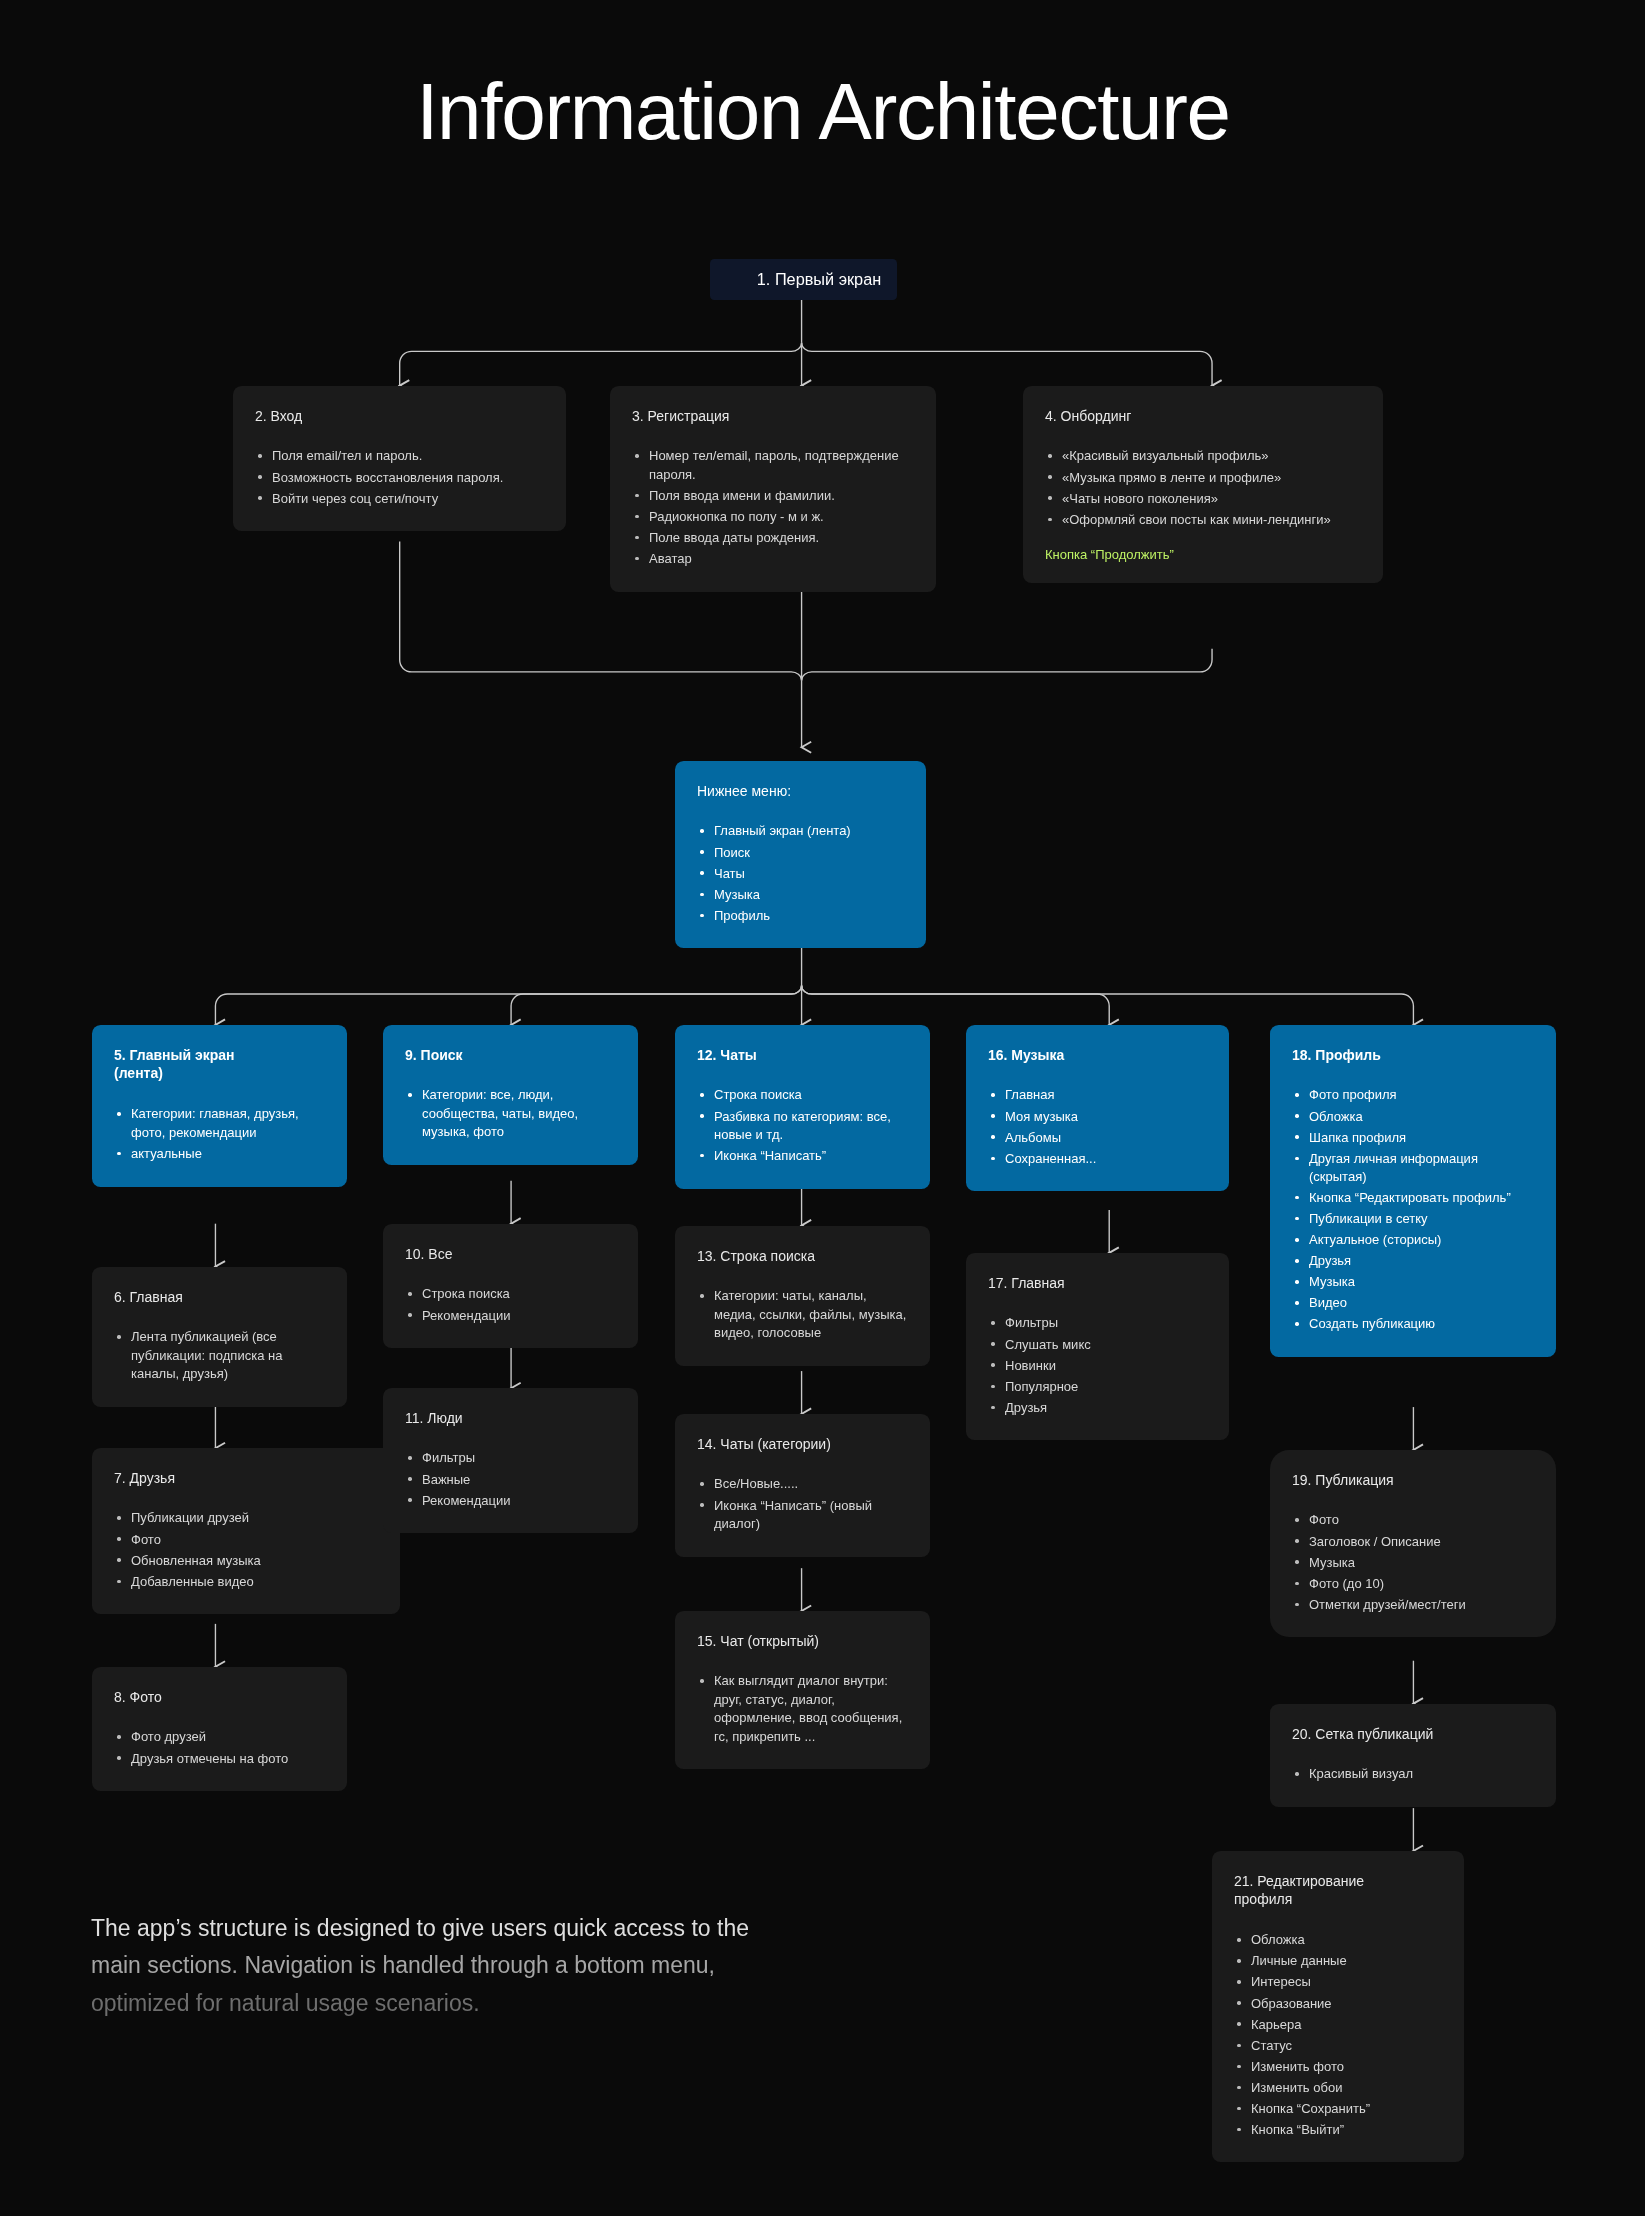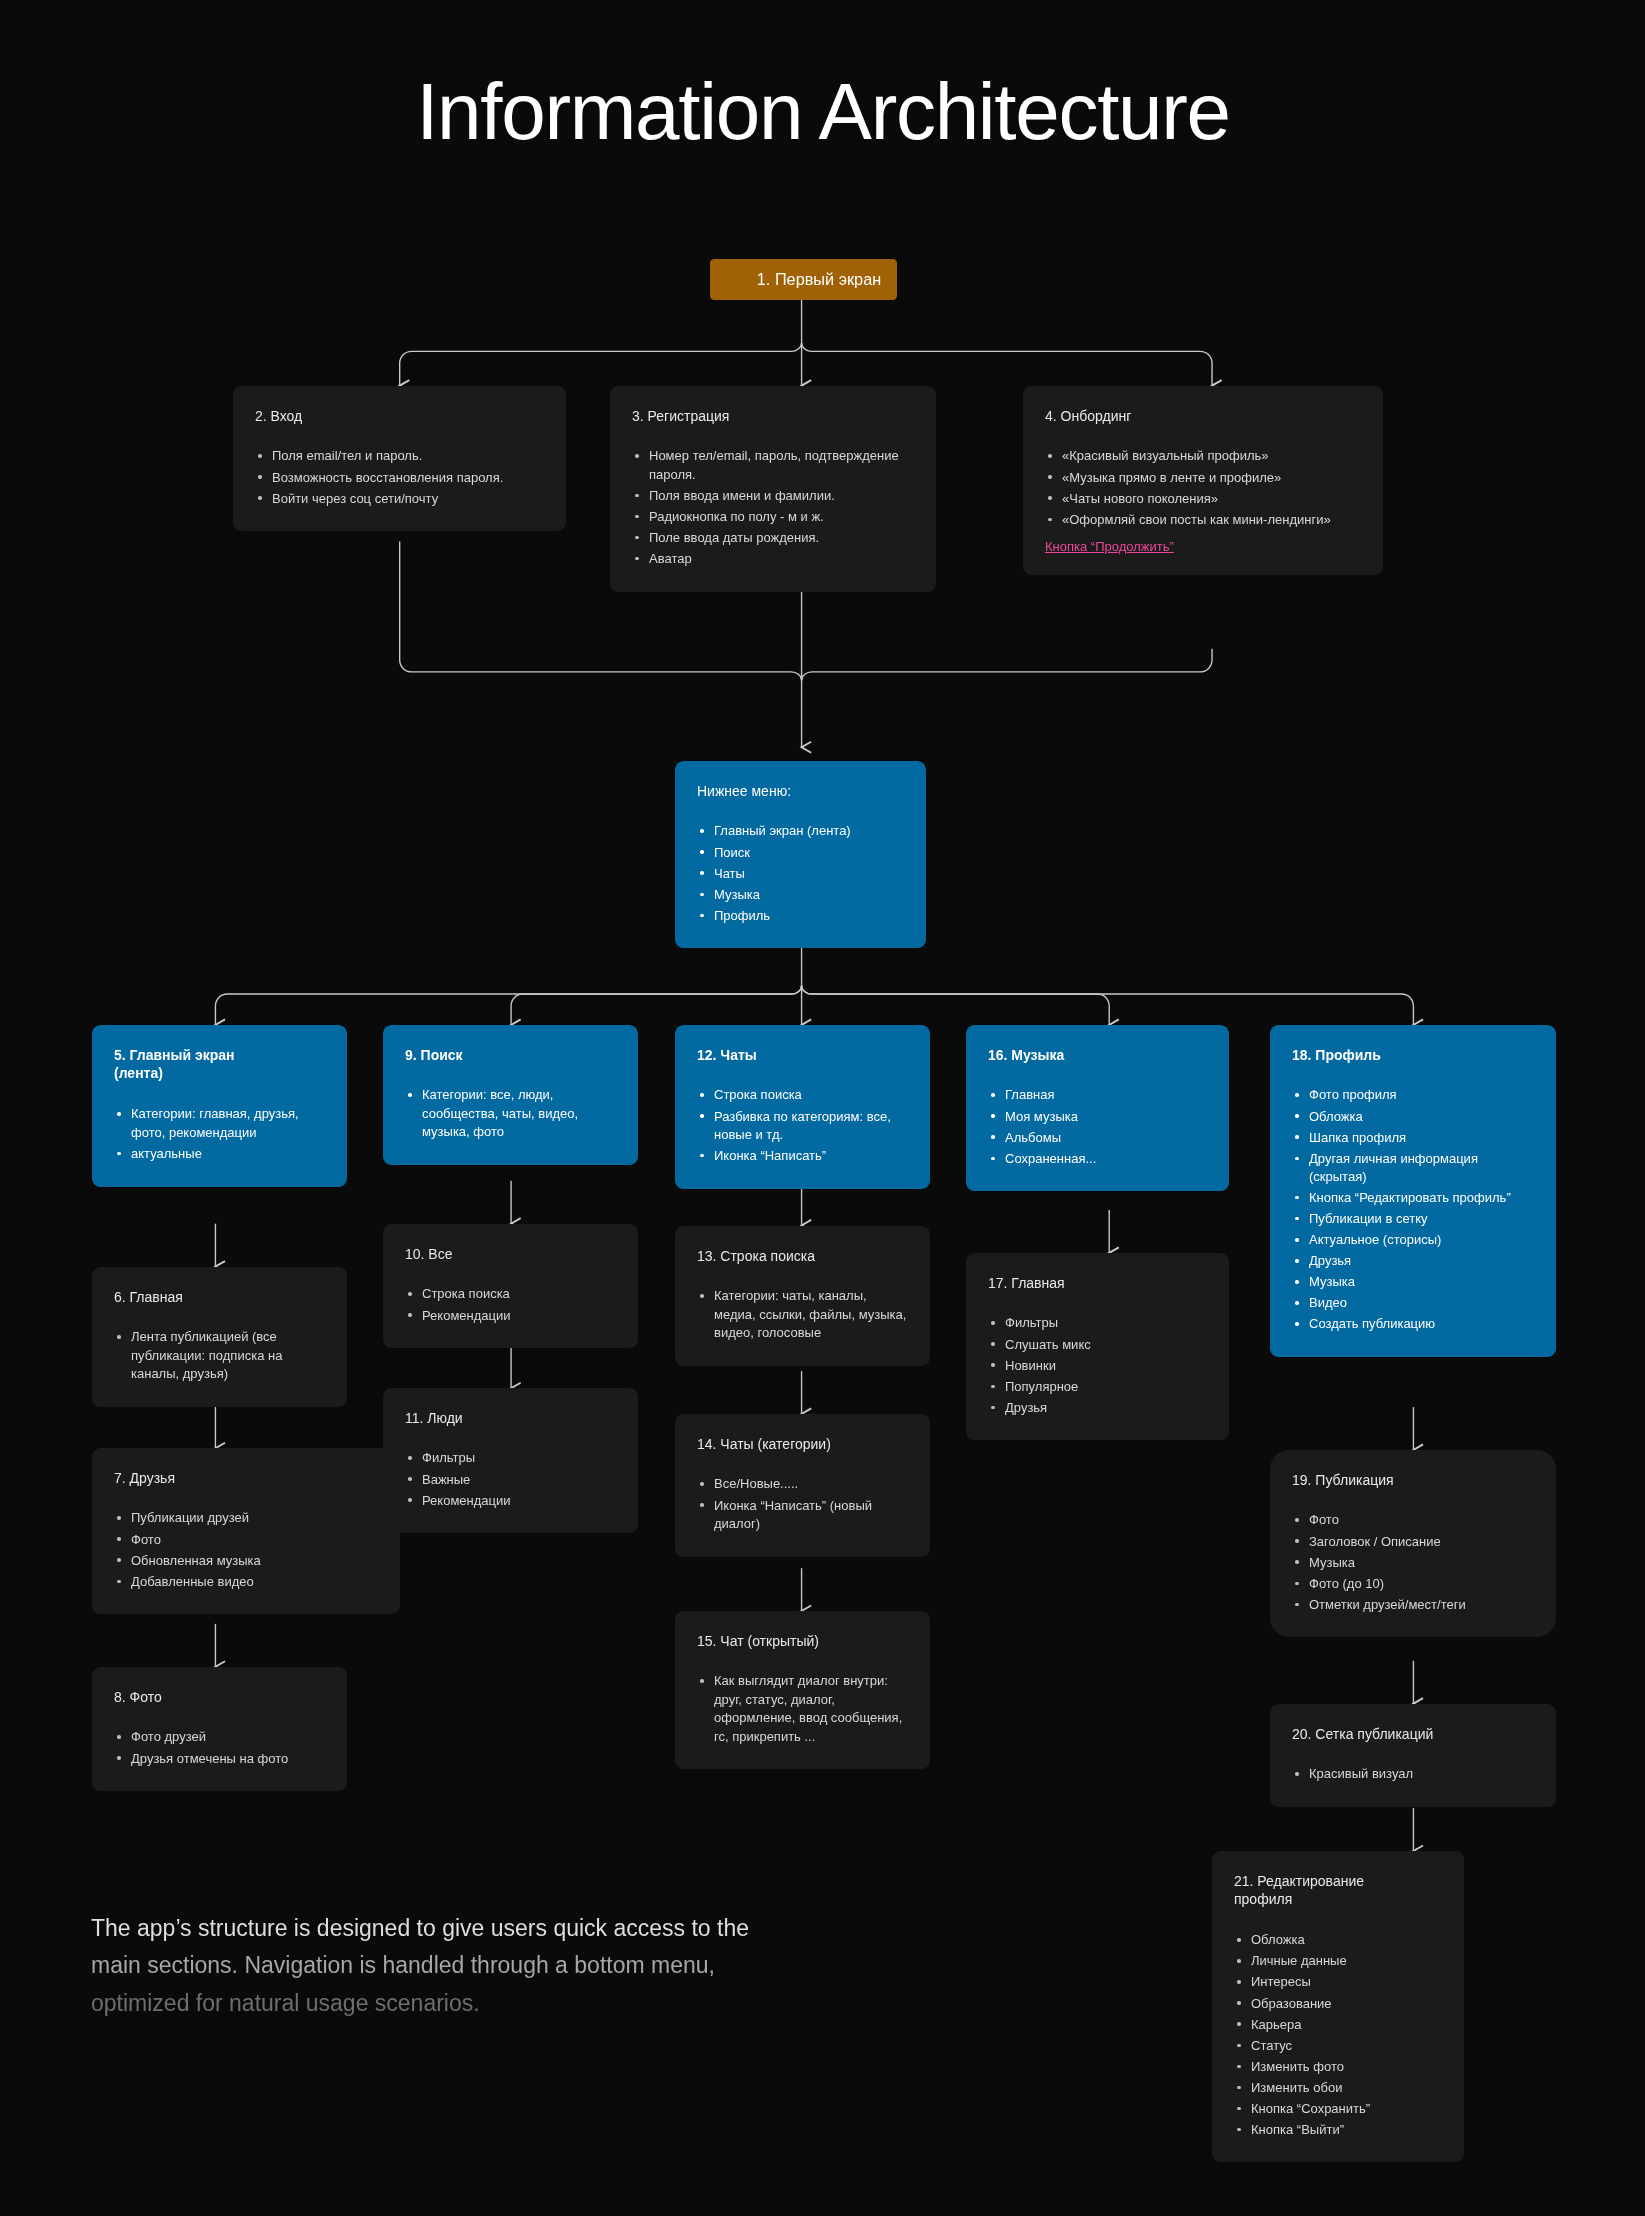--- a/index.html
+++ b/index.html
@@ -59,30 +59,29 @@
     content: "";
     position: absolute;
     left: 3.4px; top: 6.9px;
     width: 3.4px; height: 3.4px;
     border-radius: 50%;
     background: #bdbdbd;
   }
   .node.blue li:before { background: #ffffff; }
 
   .node .n-foot {
-    margin-top: 10px;
+    margin-top: 18px;
     font-size: 13px;
-    color: #ec4899;
-    text-decoration: underline;
+    color: #bef264;
   }
 
   
   .pill {
     position: absolute;
-    background: #a16207;
+    background: #0f172a;
     border-radius: 4.3px;
     color: #ffffff;
     font-size: 16.3px;
     display: flex;
     align-items: center;
     justify-content: center;
     padding-left: 31px;
   }
 
   

